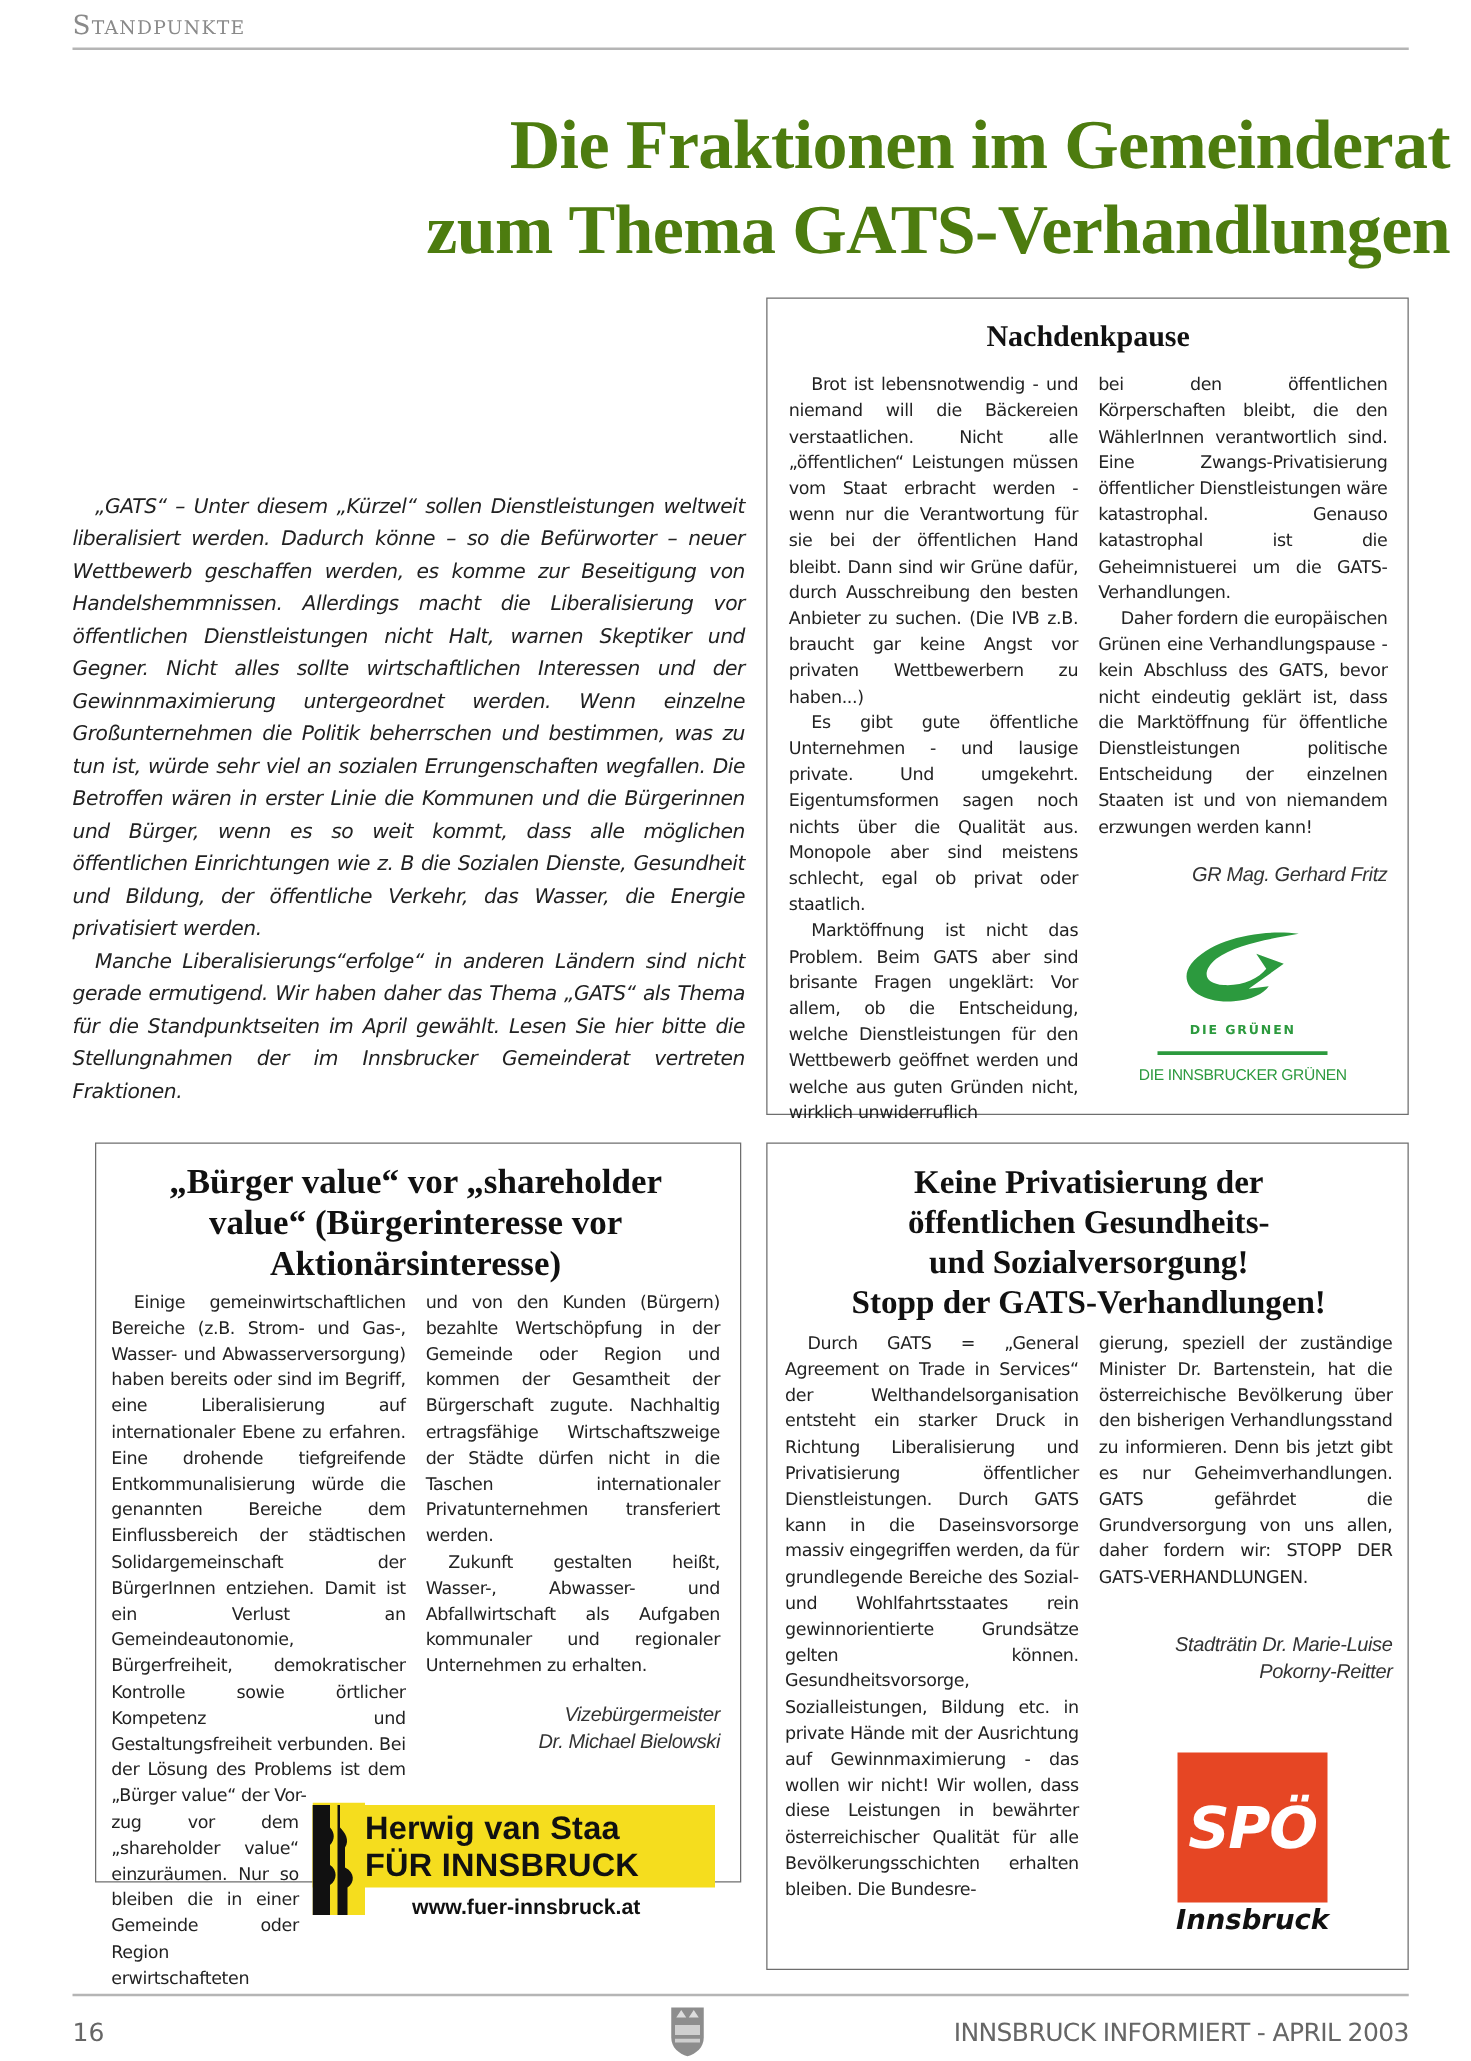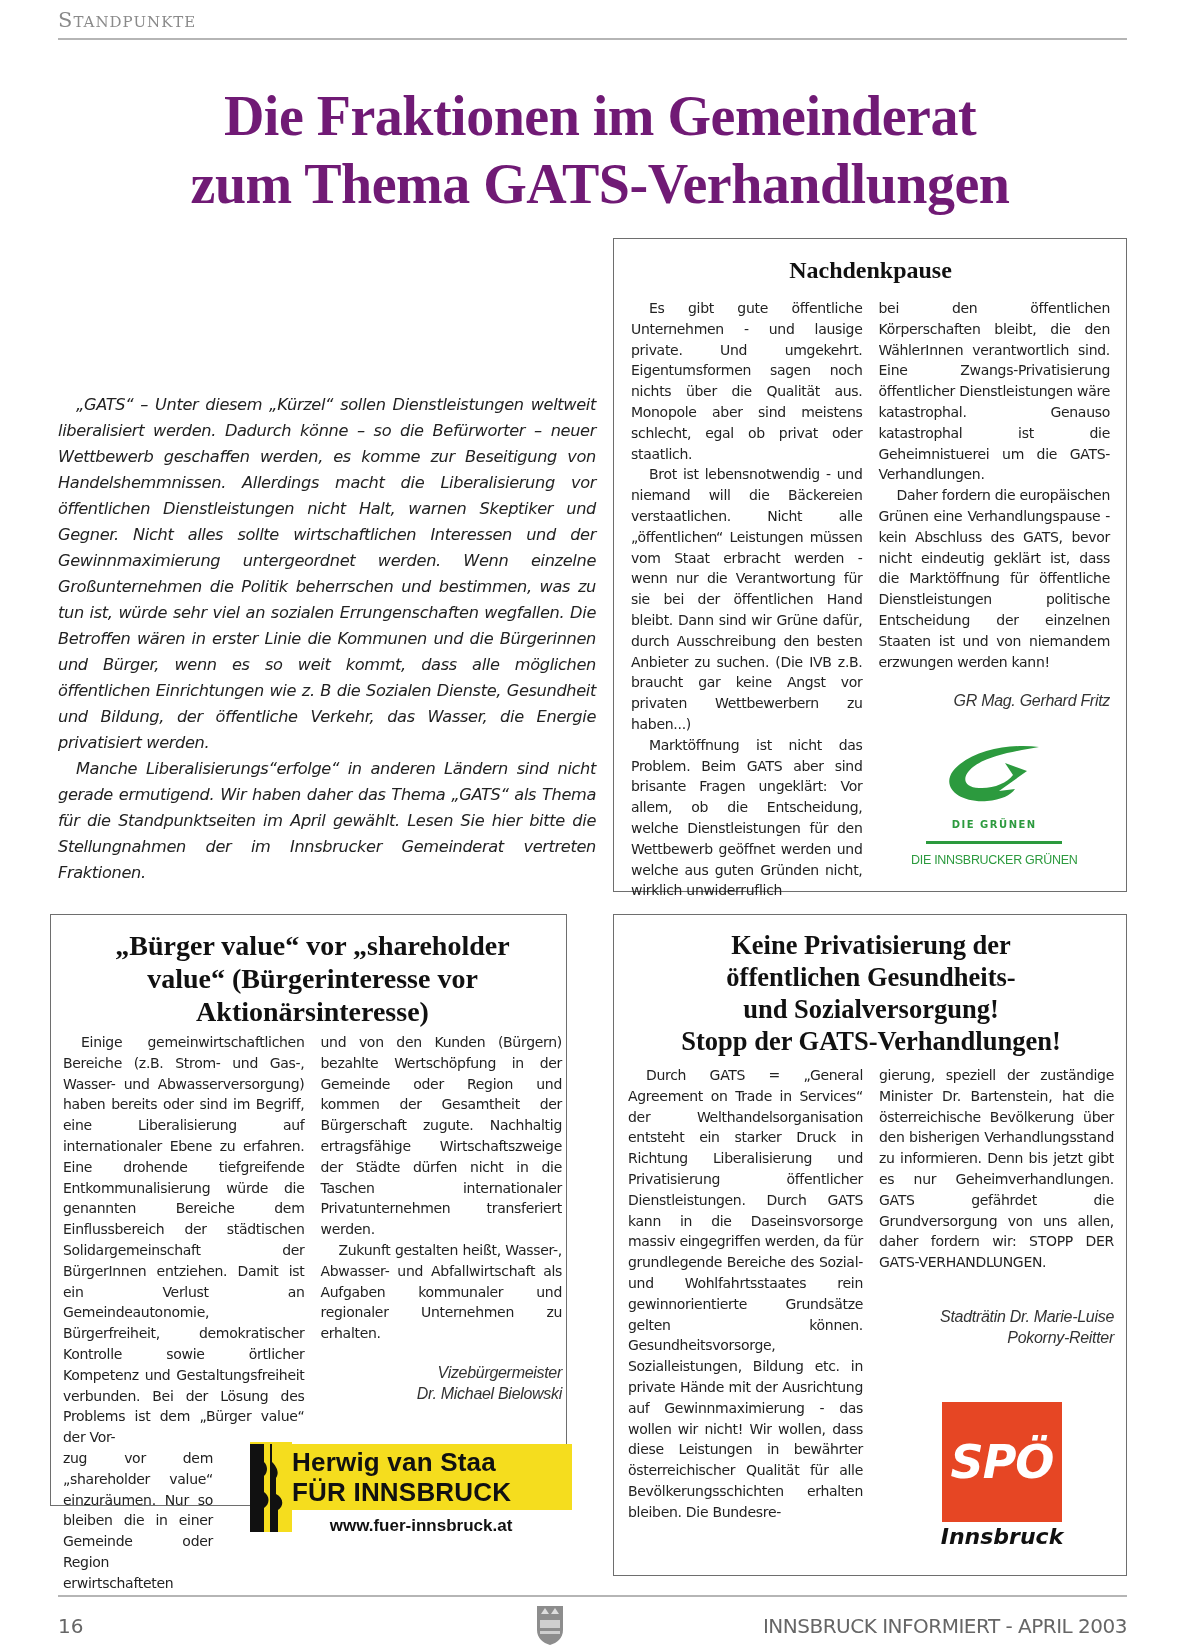--- a/index.html
+++ b/index.html
@@ -9,21 +9,21 @@
   .section-label {
     position: absolute; left: 58px; top: 8px;
     font-family: "DejaVu Serif", serif; font-size: 21px; color: #8a8a8a;
     font-variant: small-caps; letter-spacing: 1px;
   }
   .top-rule { position: absolute; left: 58px; right: 50px; top: 38px; height: 2px; background: #b5b5b5; }
 
   .main-title {
     position: absolute; left: 40px; width: 1120px; top: 82px;
     font-family: "Liberation Serif", serif; font-weight: bold;
-    color: #701a75; font-size: 56px; line-height: 68px; text-align: center;
+    color: #4d7c0f; font-size: 56px; line-height: 68px; text-align: right;
     letter-spacing: -0.5px;
   }
 
   .intro {
     position: absolute; left: 58px; width: 538px; top: 392px;
     font-family: "DejaVu Sans", sans-serif; font-style: italic;
     font-size: 16.2px; line-height: 26px; color: #222; text-align: justify;
     letter-spacing: -0.35px;
   }
   .intro p { text-indent: 18px; }
@@ -49,21 +49,21 @@
 
   
   #box-gruene { left: 613px; top: 238px; width: 514px; height: 654px; padding: 18px 16px 0 17px; }
   #box-gruene .box-title { font-size: 24px; margin-bottom: 14px; }
   .gruene-logo { margin-top: 30px; display: flex; flex-direction: column; align-items: center; }
   .gruene-logo .g-name { font-family: "DejaVu Sans", sans-serif; font-weight: bold; color: #2c9a3e; font-size: 10px; letter-spacing: 1.5px; margin-top: 4px; }
   .gruene-logo .g-rule { width: 136px; height: 3px; background: #2c9a3e; margin: 5px 0 6px; }
   .gruene-logo .g-sub { font-family: "Liberation Sans", sans-serif; color: #2c9a3e; font-size: 12.5px; }
 
   
-  #box-oevp { left: 50px; top: 914px; width: 517px; height: 592px; padding: 14px 4px 0 12px; }
+  #box-oevp { left: 76px; top: 914px; width: 517px; height: 592px; padding: 14px 16px 0 12px; }
   #box-oevp .box-title { font-size: 28px; line-height: 33px; margin-bottom: 4px; }
 
   
   #box-spoe { left: 613px; top: 914px; width: 514px; height: 662px; padding: 14px 12px 0 14px; }
   #box-spoe .box-title { font-size: 26.5px; line-height: 32px; margin-bottom: 8px; }
 
   .ad {
     position: absolute; left: 250px; top: 1444px; width: 322px; height: 94px;
     display: flex; flex-direction: column; align-items: center;
   }
@@ -95,22 +95,22 @@
 
 <div class="intro">
   <p>„GATS“ – Unter diesem „Kürzel“ sollen Dienstleistungen weltweit liberalisiert werden. Dadurch könne – so die Befürworter – neuer Wettbewerb geschaffen werden, es komme zur Beseitigung von Handelshemmnissen. Allerdings macht die Liberalisierung vor öffentlichen Dienstleistungen nicht Halt, warnen Skeptiker und Gegner. Nicht alles sollte wirtschaftlichen Interessen und der Gewinnmaximierung untergeordnet werden. Wenn einzelne Großunternehmen die Politik beherrschen und bestimmen, was zu tun ist, würde sehr viel an sozialen Errungenschaften wegfallen. Die Betroffen wären in erster Linie die Kommunen und die Bürgerinnen und Bürger, wenn es so weit kommt, dass alle möglichen öffentlichen Einrichtungen wie z. B die Sozialen Dienste, Gesundheit und Bildung, der öffentliche Verkehr, das Wasser, die Energie privatisiert werden.</p>
   <p>Manche Liberalisierungs“erfolge“ in anderen Ländern sind nicht gerade ermutigend. Wir haben daher das Thema „GATS“ als Thema für die Standpunktseiten im April gewählt. Lesen Sie hier bitte die Stellungnahmen der im Innsbrucker Gemeinderat vertreten Fraktionen.</p>
 </div>
 
 <div class="box" id="box-gruene">
   <div class="box-title">Nachdenkpause</div>
   <div class="cols">
     <div class="col">
+      <p>Brot ist lebensnotwendig - und niemand will die Bäckereien verstaatlichen. Nicht alle „öffentlichen“ Leistungen müssen vom Staat erbracht werden - wenn nur die Verantwortung für sie bei der öffentlichen Hand bleibt. Dann sind wir Grüne dafür, durch Ausschreibung den besten Anbieter zu suchen. (Die IVB z.B. braucht gar keine Angst vor privaten Wettbewerbern zu haben...)</p>
       <p>Es gibt gute öffentliche Unternehmen - und lausige private. Und umgekehrt. Eigentumsformen sagen noch nichts über die Qualität aus. Monopole aber sind meistens schlecht, egal ob privat oder staatlich.</p>
-      <p>Brot ist lebensnotwendig - und niemand will die Bäckereien verstaatlichen. Nicht alle „öffentlichen“ Leistungen müssen vom Staat erbracht werden - wenn nur die Verantwortung für sie bei der öffentlichen Hand bleibt. Dann sind wir Grüne dafür, durch Ausschreibung den besten Anbieter zu suchen. (Die IVB z.B. braucht gar keine Angst vor privaten Wettbewerbern zu haben...)</p>
       <p>Marktöffnung ist nicht das Problem. Beim GATS aber sind brisante Fragen ungeklärt: Vor allem, ob die Entscheidung, welche Dienstleistungen für den Wettbewerb geöffnet werden und welche aus guten Gründen nicht, wirklich unwiderruflich</p>
     </div>
     <div class="col">
       <p class="noindent">bei den öffentlichen Körperschaften bleibt, die den WählerInnen verantwortlich sind. Eine Zwangs-Privatisierung öffentlicher Dienstleistungen wäre katastrophal. Genauso katastrophal ist die Geheimnistuerei um die GATS-Verhandlungen.</p>
       <p>Daher fordern die europäischen Grünen eine Verhandlungspause - kein Abschluss des GATS, bevor nicht eindeutig geklärt ist, dass die Marktöffnung für öffentliche Dienstleistungen politische Entscheidung der einzelnen Staaten ist und von niemandem erzwungen werden kann!</p>
       <div class="sig" style="margin-top:18px;">GR Mag. Gerhard Fritz</div>
       <div class="gruene-logo">
         <svg width="110" height="70" viewBox="0 0 110 70">
           <path d="M100 6 C70 2 30 10 14 30 C2 46 20 62 48 60 C62 59 72 54 76 48 L60 50 L88 30 L66 22 L74 34 C68 42 54 48 40 47 C24 46 22 36 34 26 C50 14 78 10 100 6 Z" fill="#2c9a3e"></path>
         </svg>

